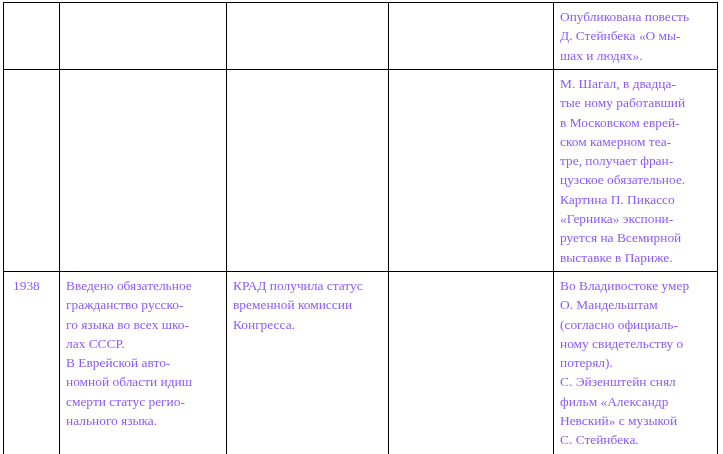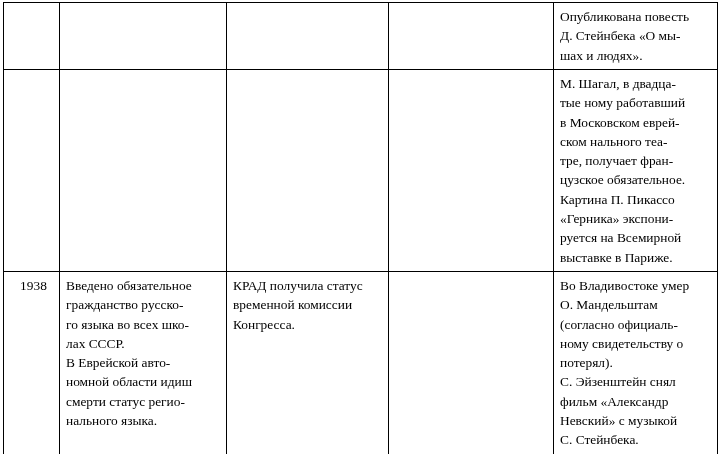--- a/index.html
+++ b/index.html
@@ -24,35 +24,34 @@
     table-layout: fixed;
   }
 
   .chronology-table td {
     border: 1px solid #000000;
     vertical-align: top;
     padding: 4px 5px 4px 6px;
     font-size: 13.4px;
     line-height: 19.3px;
     font-family: "Liberation Serif", "DejaVu Serif", serif;
-    color: #000000;
+    color: #8b5cf6;
     background: #ffffff;
   }
 
   
   col.c-year     { width: 56px;  }
   col.c-russia   { width: 167px; }
   col.c-usa      { width: 162px; }
   col.c-other    { width: 165px; }
   col.c-culture  { width: 164px; }
 
   td.year-cell {
     padding-left: 9px;
     white-space: nowrap;
-    text-align: center;
   }
 
   td.empty-cell {
     padding: 0;
   }
 
   .cell-lines {
     display: block;
   }
   .cell-lines .ln {
@@ -95,21 +94,21 @@
     <tr class="row-2">
       <td class="year-cell empty-cell"></td>
       <td class="empty-cell"></td>
       <td class="empty-cell"></td>
       <td class="empty-cell"></td>
       <td>
         <span class="cell-lines">
             <span class="ln">М. Шагал, в двадца-</span>
             <span class="ln">тые ному работавший</span>
             <span class="ln">в Московском еврей-</span>
-            <span class="ln">ском нального теа-</span>
+            <span class="ln">ском камерном теа-</span>
             <span class="ln">тре, получает фран-</span>
             <span class="ln">цузское обязательное.</span>
             <span class="ln">Картина П. Пикассо</span>
             <span class="ln">«Герника» экспони-</span>
             <span class="ln">руется на Всемирной</span>
             <span class="ln">выставке в Париже.</span>
           </span>
       </td>
     </tr>
 

